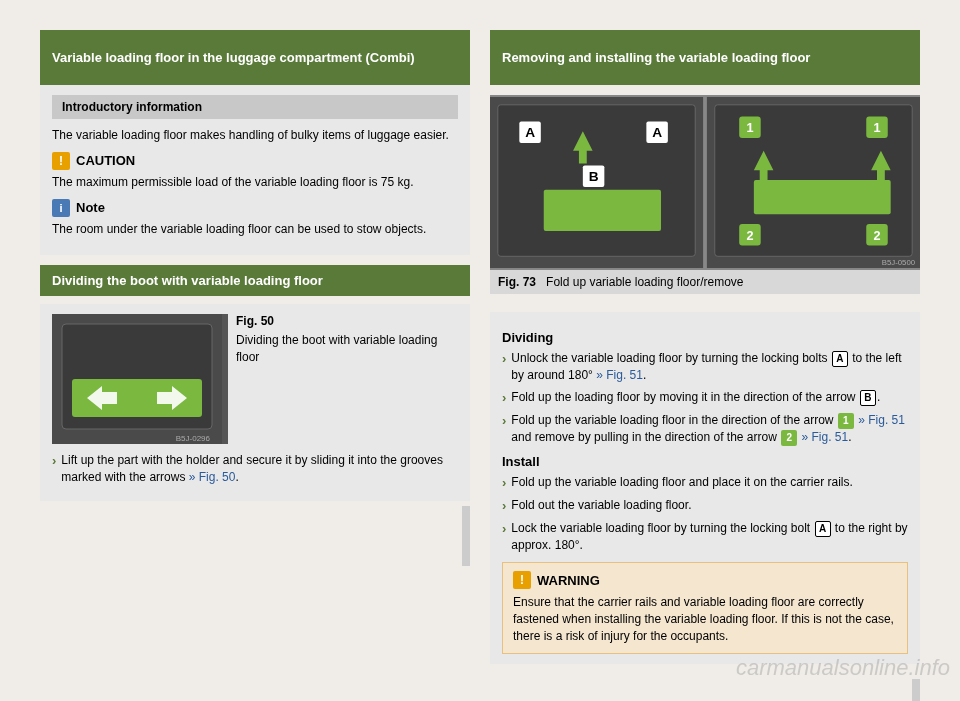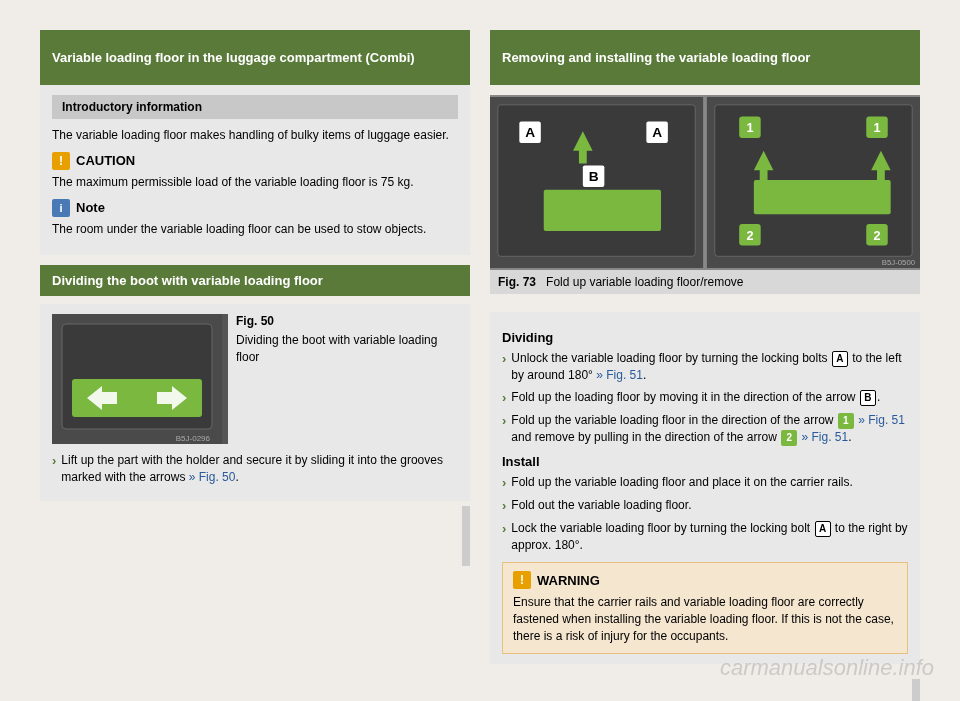--- a/index.html
+++ b/index.html
@@ -264,21 +264,21 @@
     }
     .warning-text {
       font-size: 12px;
       line-height: 1.4;
     }
 
     
     .watermark {
       position: fixed;
       bottom: 20px;
-      right: 26px;
+      right: 10px;
       font-size: 22px;
       color: rgba(150,150,150,0.4);
       font-style: italic;
       pointer-events: none;
     }
 
     .right-section-content {
       padding: 10px 12px;
       background: #e8e8e8;
     }

